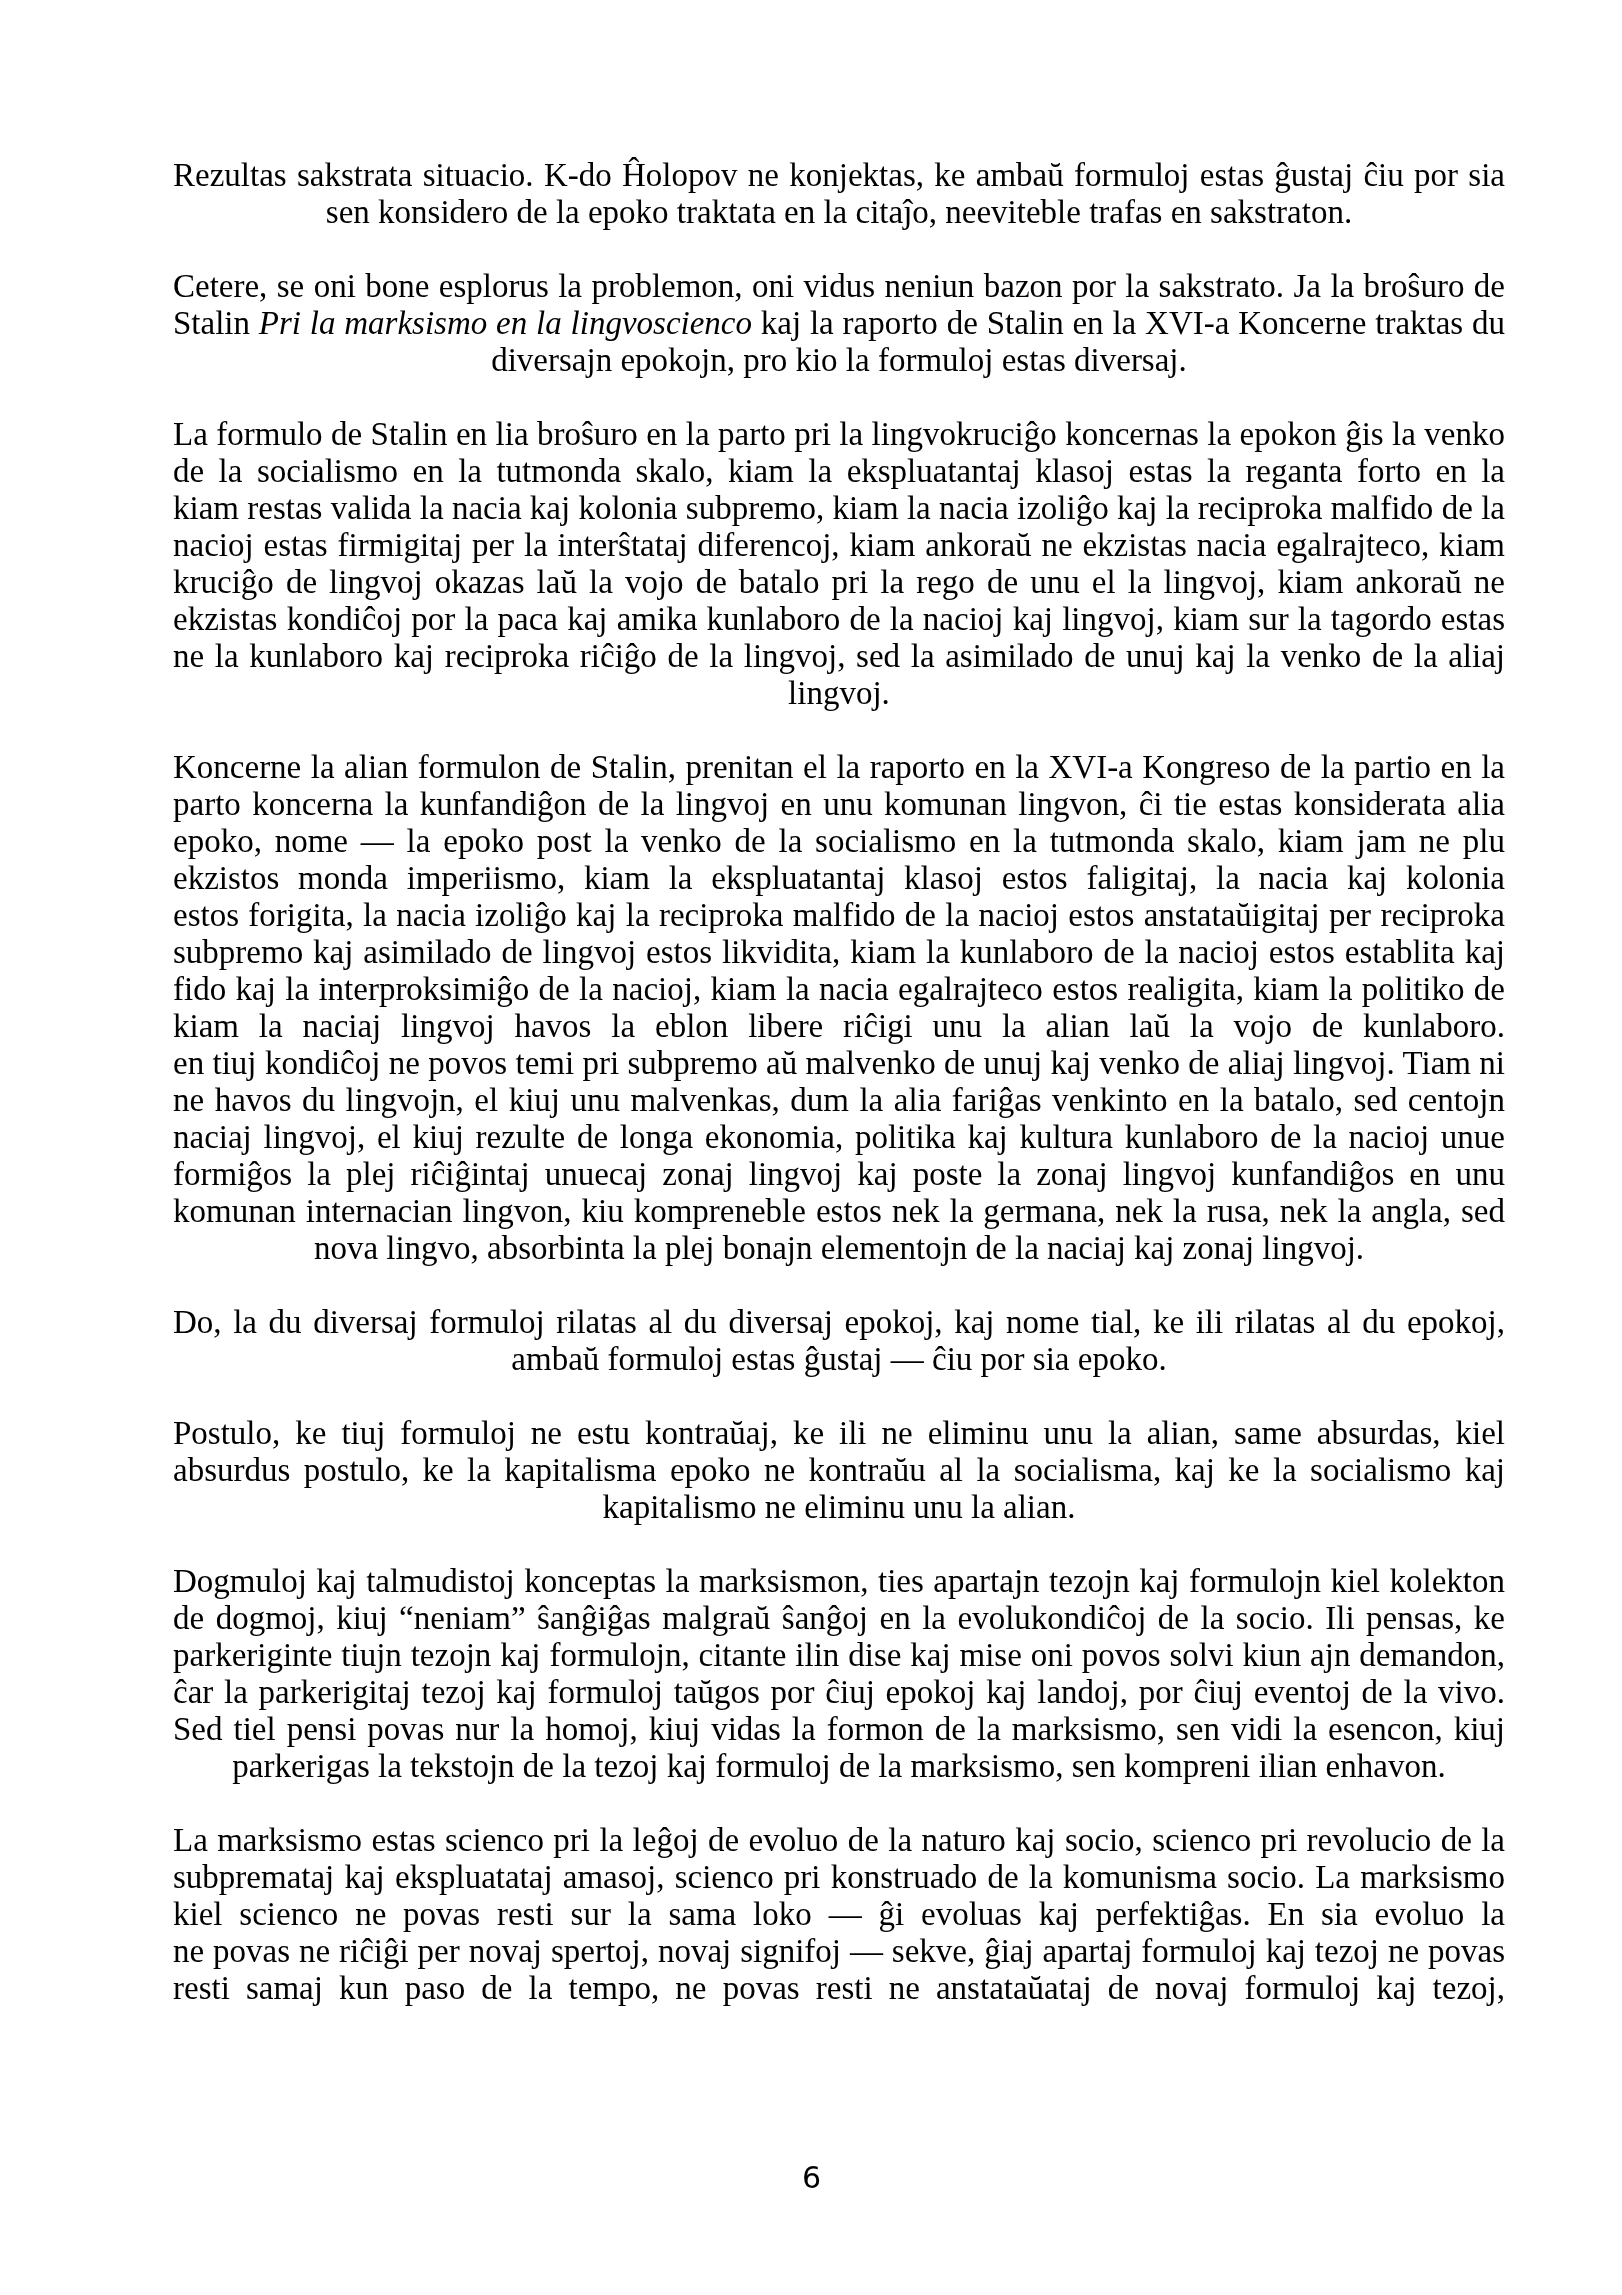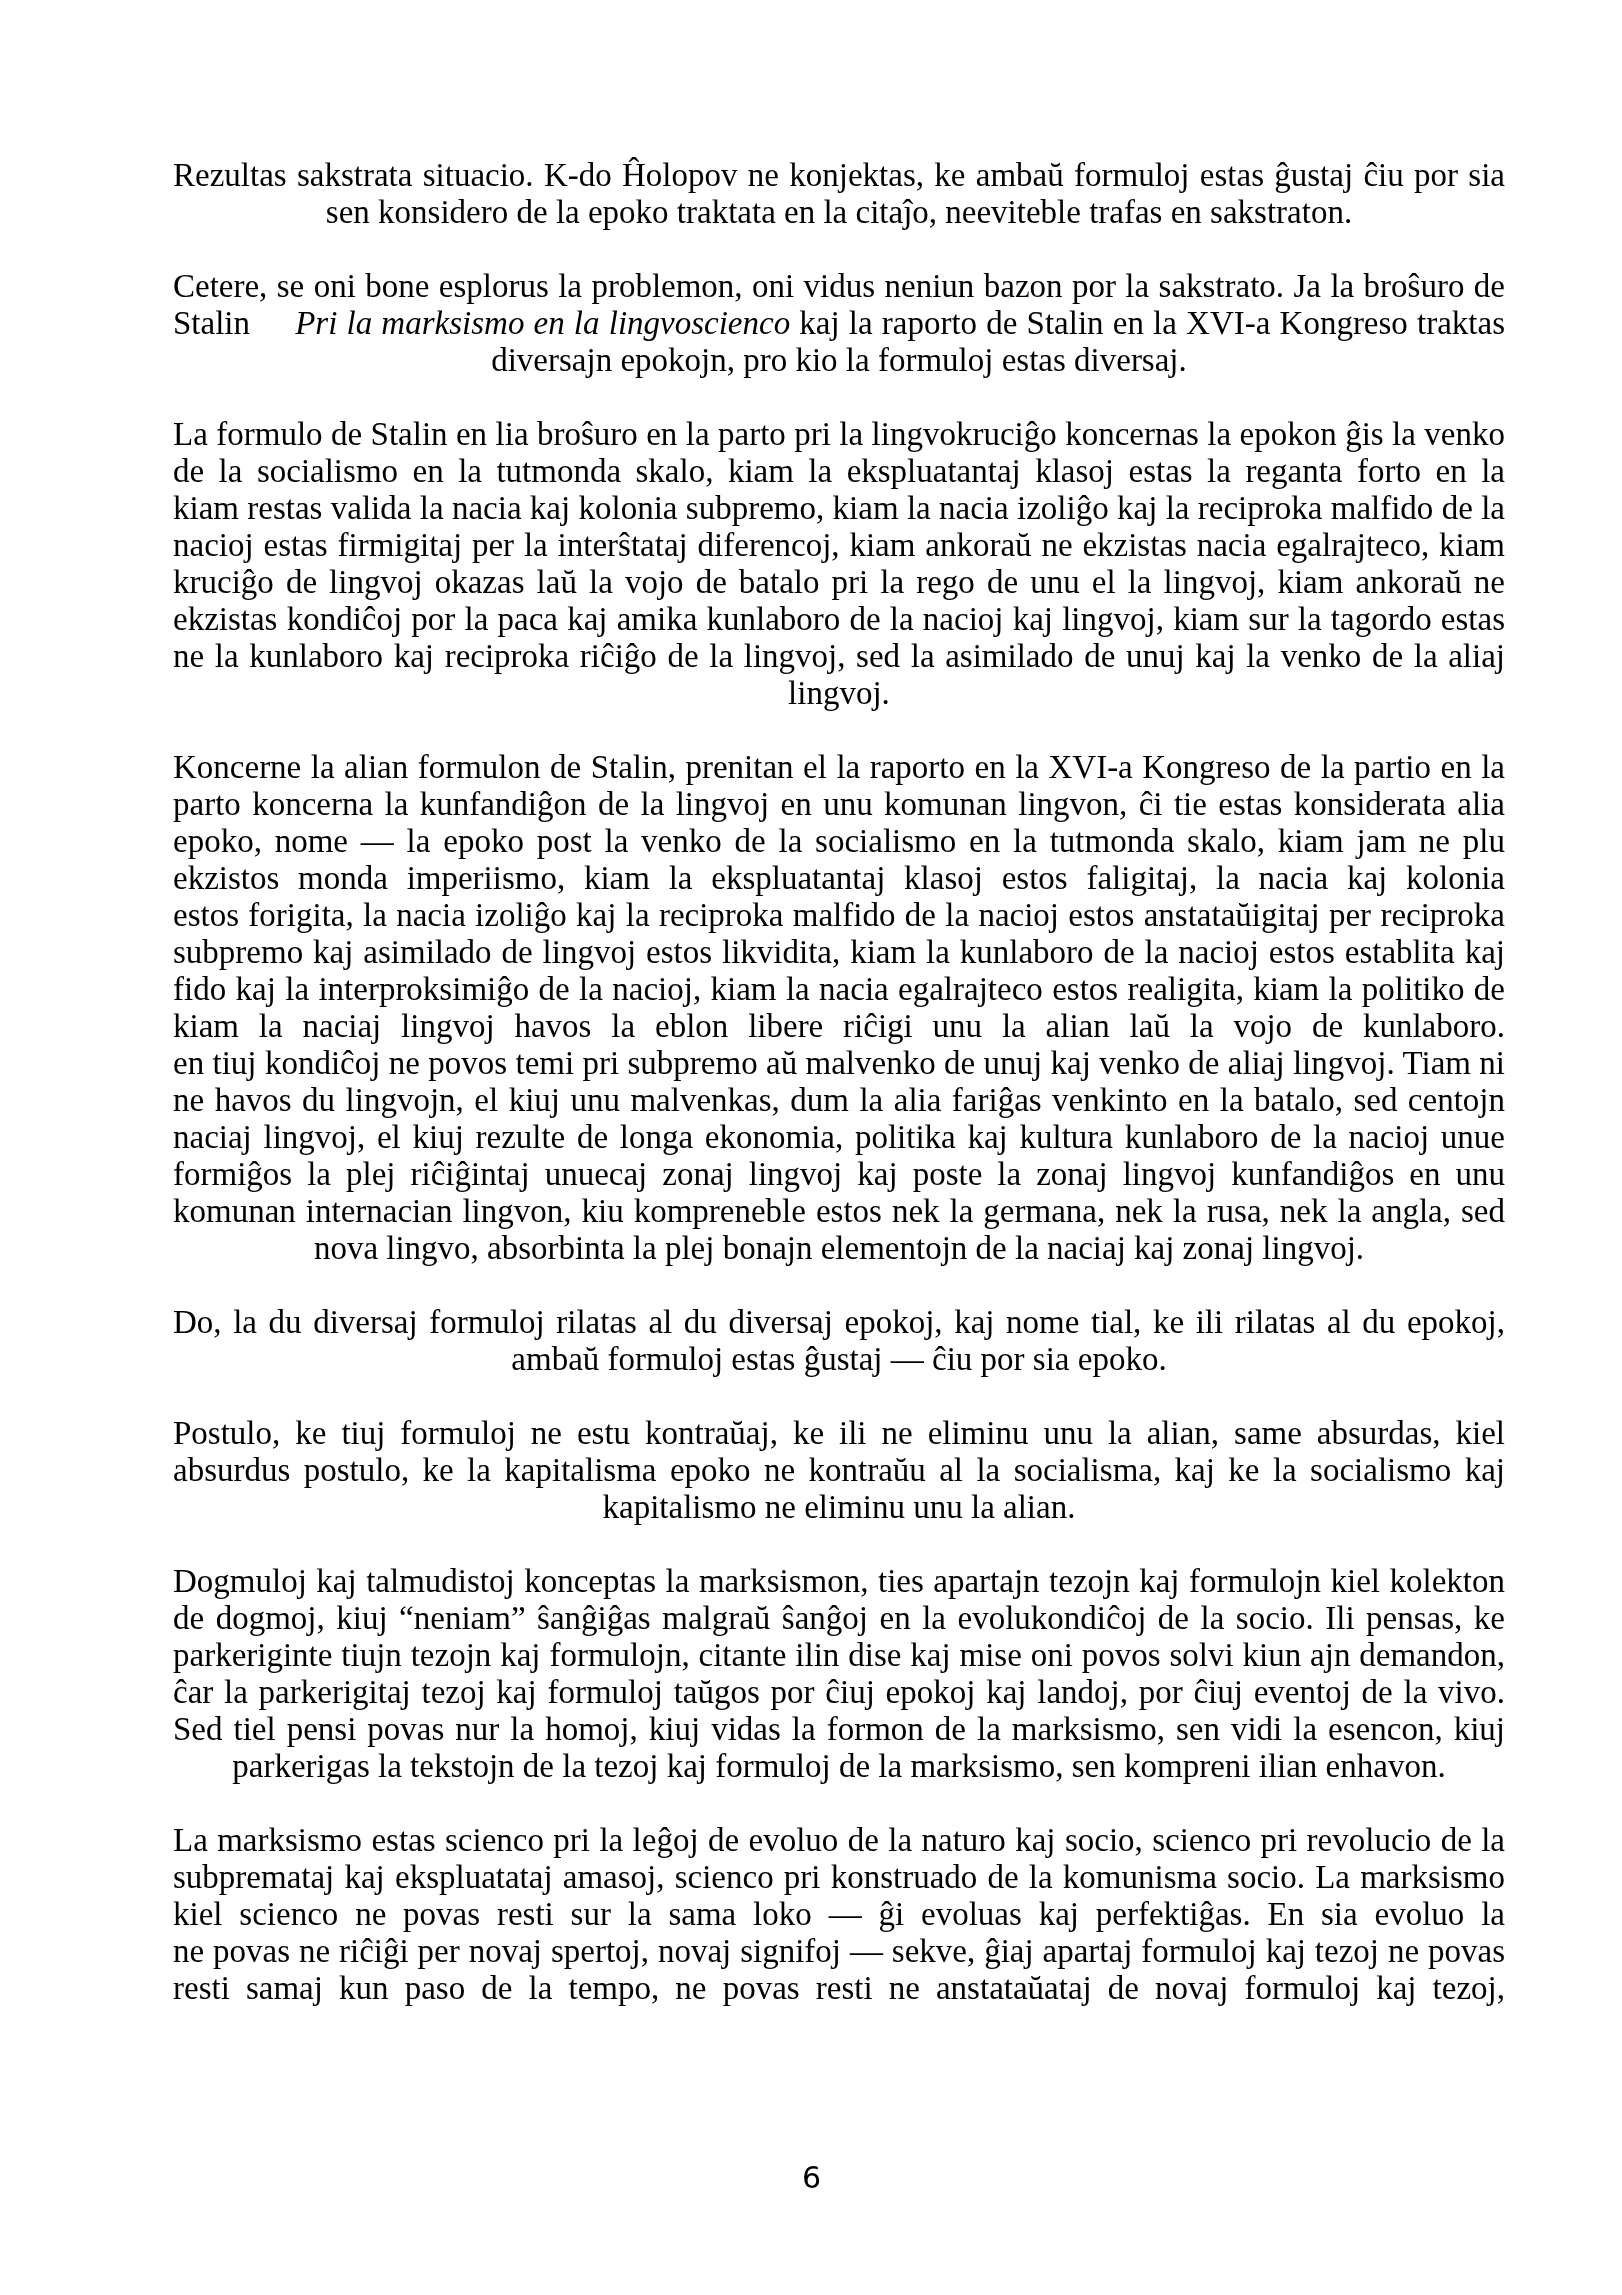--- a/index.html
+++ b/index.html
@@ -8,40 +8,40 @@
     position: absolute; left: 0; top: 0; width: 1623px; height: 2295px; background: #ffffff;
   }
   .text-body {
     position: absolute; left: 173px; top: 157px; width: 1332px;
     font-family: Liberation Serif, serif; font-size: 33px; line-height: 37px; color: #000000;
   }
   .para { margin: 0 0 37px 0; }
   .line { display: block; white-space: nowrap; height: 37px; }
   .line.j { text-align: justify; text-align-last: justify; white-space: normal; overflow: hidden; }
   .line.last { text-align: center; }
-  .it { font-style: italic; margin-left: 36px; }
+  .it { font-style: italic; }
   .page-number {
     position: absolute; left: 0; width: 1623px; top: 2159px; text-align: center;
     font-family: "DejaVu Sans", sans-serif; font-size: 30px; line-height: 37px; color: #000000;
   }
 </style>
 </head>
 <body>
 
 <div class="page">
   <div class="text-body">
 
     <p class="para">
       <span class="line j">Rezultas sakstrata situacio. K-do Ĥolopov ne konjektas, ke ambaŭ formuloj estas ĝustaj ĉiu por sia</span>
       <span class="line last">sen konsidero de la epoko traktata en la citaĵo, neeviteble trafas en sakstraton.</span>
     </p>
 
     <p class="para">
       <span class="line j">Cetere, se oni bone esplorus la problemon, oni vidus neniun bazon por la sakstrato. Ja la broŝuro de</span>
-      <span class="line j"><span>Stalin </span><span class="it">Pri la marksismo en la lingvoscienco</span><span> kaj la raporto de Stalin en la XVI-a Kongreso traktas du</span></span>
+      <span class="line j"><span>Stalin </span><span class="it">Pri la marksismo en la lingvoscienco</span><span> kaj la raporto de Stalin en la XVI-a Koncerne traktas du</span></span>
       <span class="line last">diversajn epokojn, pro kio la formuloj estas diversaj.</span>
     </p>
 
     <p class="para">
       <span class="line j">La formulo de Stalin en lia broŝuro en la parto pri la lingvokruciĝo koncernas la epokon ĝis la venko</span>
       <span class="line j">de la socialismo en la tutmonda skalo, kiam la ekspluatantaj klasoj estas la reganta forto en la mondo,</span>
       <span class="line j">kiam restas valida la nacia kaj kolonia subpremo, kiam la nacia izoliĝo kaj la reciproka malfido de la</span>
       <span class="line j">nacioj estas firmigitaj per la interŝtataj diferencoj, kiam ankoraŭ ne ekzistas nacia egalrajteco, kiam la</span>
       <span class="line j">kruciĝo de lingvoj okazas laŭ la vojo de batalo pri la rego de unu el la lingvoj, kiam ankoraŭ ne</span>
       <span class="line j">ekzistas kondiĉoj por la paca kaj amika kunlaboro de la nacioj kaj lingvoj, kiam sur la tagordo estas</span>

